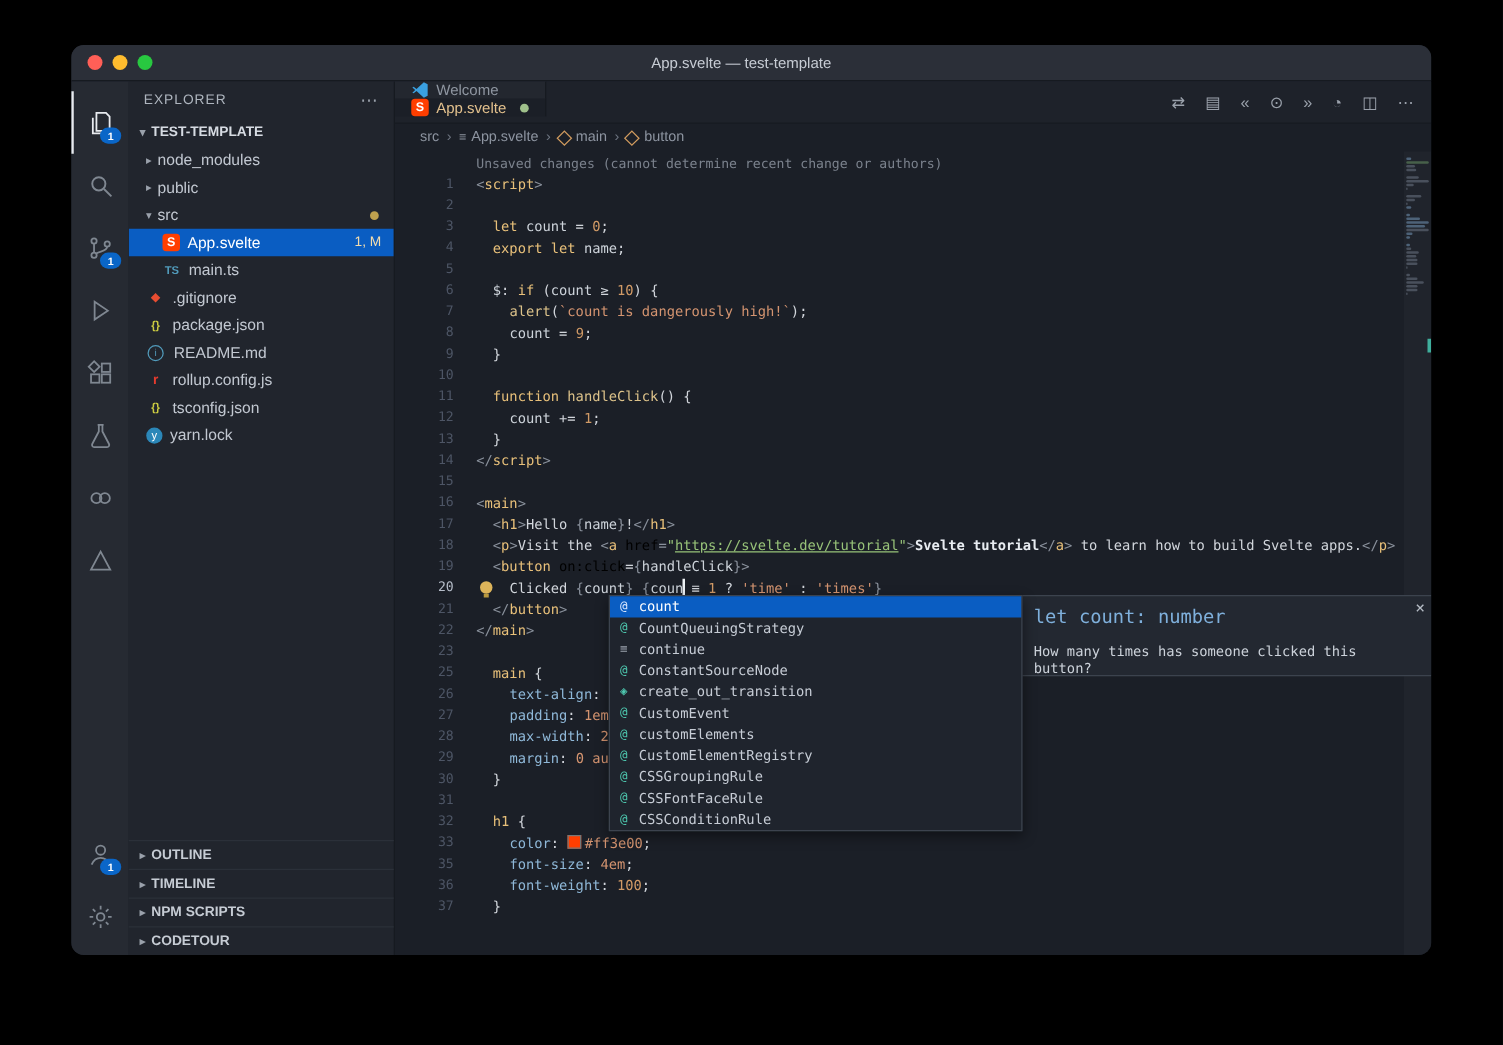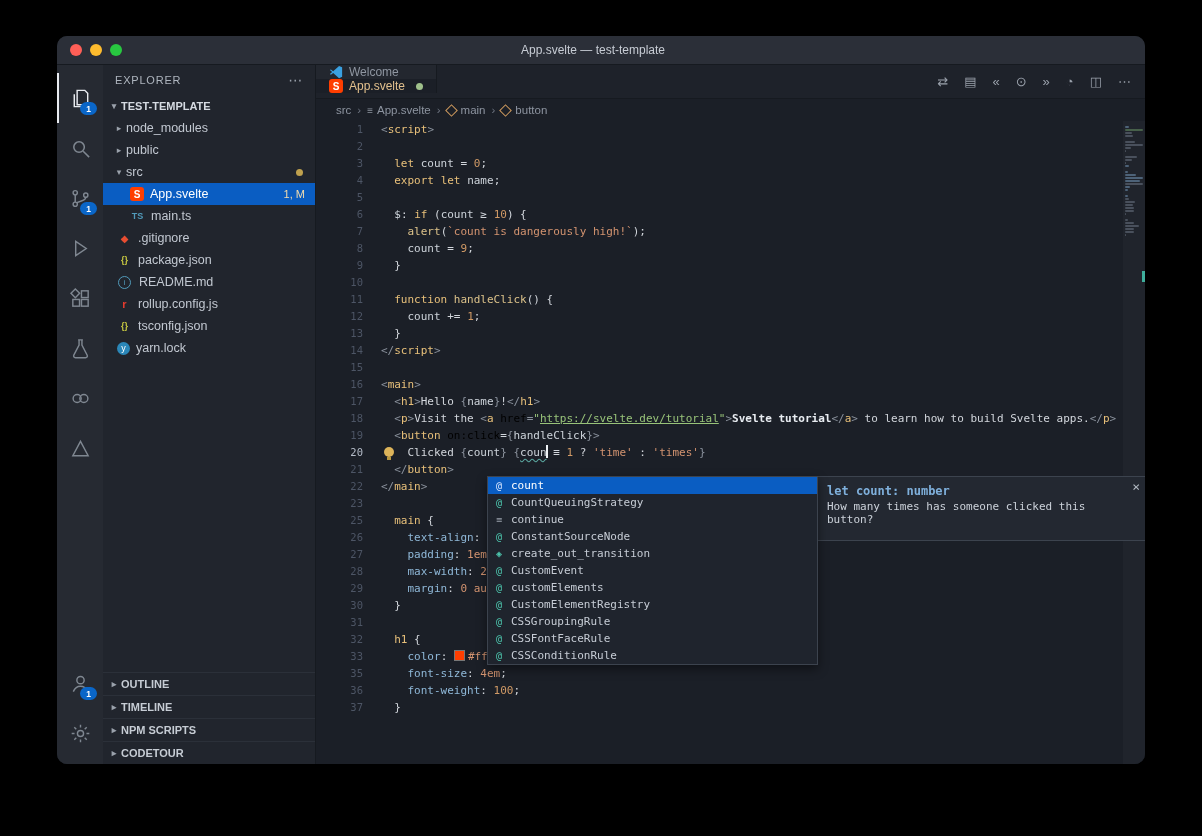--- a/index.html
+++ b/index.html
@@ -107,22 +107,22 @@
   .suggest{position:absolute;left:171px;top:355px;width:329px;background:#1f242d;
            border:1px solid #3c434e;z-index:5;box-shadow:0 4px 10px rgba(0,0,0,.45);}
   .sg-row{height:17px;display:flex;align-items:center;font-size:11px;color:#c6ccd5;
           font-family:"DejaVu Sans Mono",monospace;padding:0 4px;gap:5px;cursor:pointer;}
   .sg-row.sel{background:#0a5dc2;color:#fff;}
   .sg-kind{width:14px;text-align:center;font-size:10px;flex:none;}
   .k-variable{color:#75beff}.k-class{color:#4ec9b0}.k-keyword{color:#9aa2ac}.k-module{color:#4ec9b0}
   .sg-row.sel .sg-kind{color:#dce9ff;}
   .doc-panel{position:absolute;left:500px;top:355px;width:332px;height:65px;background:#232831;
              border:1px solid #3c434e;z-index:4;padding:7px 10px;box-sizing:border-box;}
-  .doc-sig{font-family:"DejaVu Sans Mono",monospace;font-size:12px;color:#7fb0dc;font-weight:bold;}
-  .doc-desc{font-size:11px;color:#ccd2da;margin-top:2px;}
+  .doc-sig{font-family:"DejaVu Sans Mono",monospace;font-size:15px;color:#7fb0dc;}
+  .doc-desc{font-size:11px;color:#ccd2da;margin-top:13px;}
   .doc-close{position:absolute;top:2px;right:7px;color:#b6bdc6;font-size:13px;cursor:pointer;}
 </style>
 </head>
 <body>
 
 <div class="canvas">
   <div class="window">
 
     <div class="titlebar">
       <div class="traffic">
@@ -333,20 +333,21 @@
               <span>main</span>
             </span>
             <span class="bc-sep">›</span>
             <span class="bc-item">
               <span class="bc-diamond"></span>
               <span>button</span>
             </span>
           </div>
 
         <div class="code-wrap">
+          <div class="codelens">Unsaved changes (cannot determine recent change or authors)</div>
           <div id="code-lines">
               <div class="code-line"><span class="ln-num">1</span><span class="ln-content"><span class="t-pu">&lt;</span><span class="t-tag">script</span><span class="t-pu">&gt;</span></span></div>
               <div class="code-line"><span class="ln-num">2</span></div>
               <div class="code-line"><span class="ln-num">3</span><span class="ln-content"><span class="t-pl">  </span><span class="t-kw">let</span><span class="t-pl"> </span><span class="t-vr">count</span><span class="t-op"> = </span><span class="t-nm">0</span><span class="t-pl">;</span></span></div>
               <div class="code-line"><span class="ln-num">4</span><span class="ln-content"><span class="t-pl">  </span><span class="t-kw">export</span><span class="t-pl"> </span><span class="t-kw">let</span><span class="t-pl"> </span><span class="t-vr">name</span><span class="t-pl">;</span></span></div>
               <div class="code-line"><span class="ln-num">5</span><span class="ln-content"></span></div>
               <div class="code-line"><span class="ln-num">6</span><span class="ln-content"><span class="t-pl">  </span><span class="t-vr">$</span><span class="t-pl">: </span><span class="t-kc">if</span><span class="t-pl"> (</span><span class="t-vr">count</span><span class="t-op"> ≥ </span><span class="t-nm">10</span><span class="t-pl">) {</span></span></div>
               <div class="code-line"><span class="ln-num">7</span><span class="ln-content"><span class="t-pl">    </span><span class="t-fn">alert</span><span class="t-pl">(</span><span class="t-st">`count is dangerously high!`</span><span class="t-pl">);</span></span></div>
               <div class="code-line"><span class="ln-num">8</span><span class="ln-content"><span class="t-pl">    </span><span class="t-vr">count</span><span class="t-op"> = </span><span class="t-nm">9</span><span class="t-pl">;</span></span></div>
               <div class="code-line"><span class="ln-num">9</span><span class="ln-content"><span class="t-pl">  }</span></span></div>

